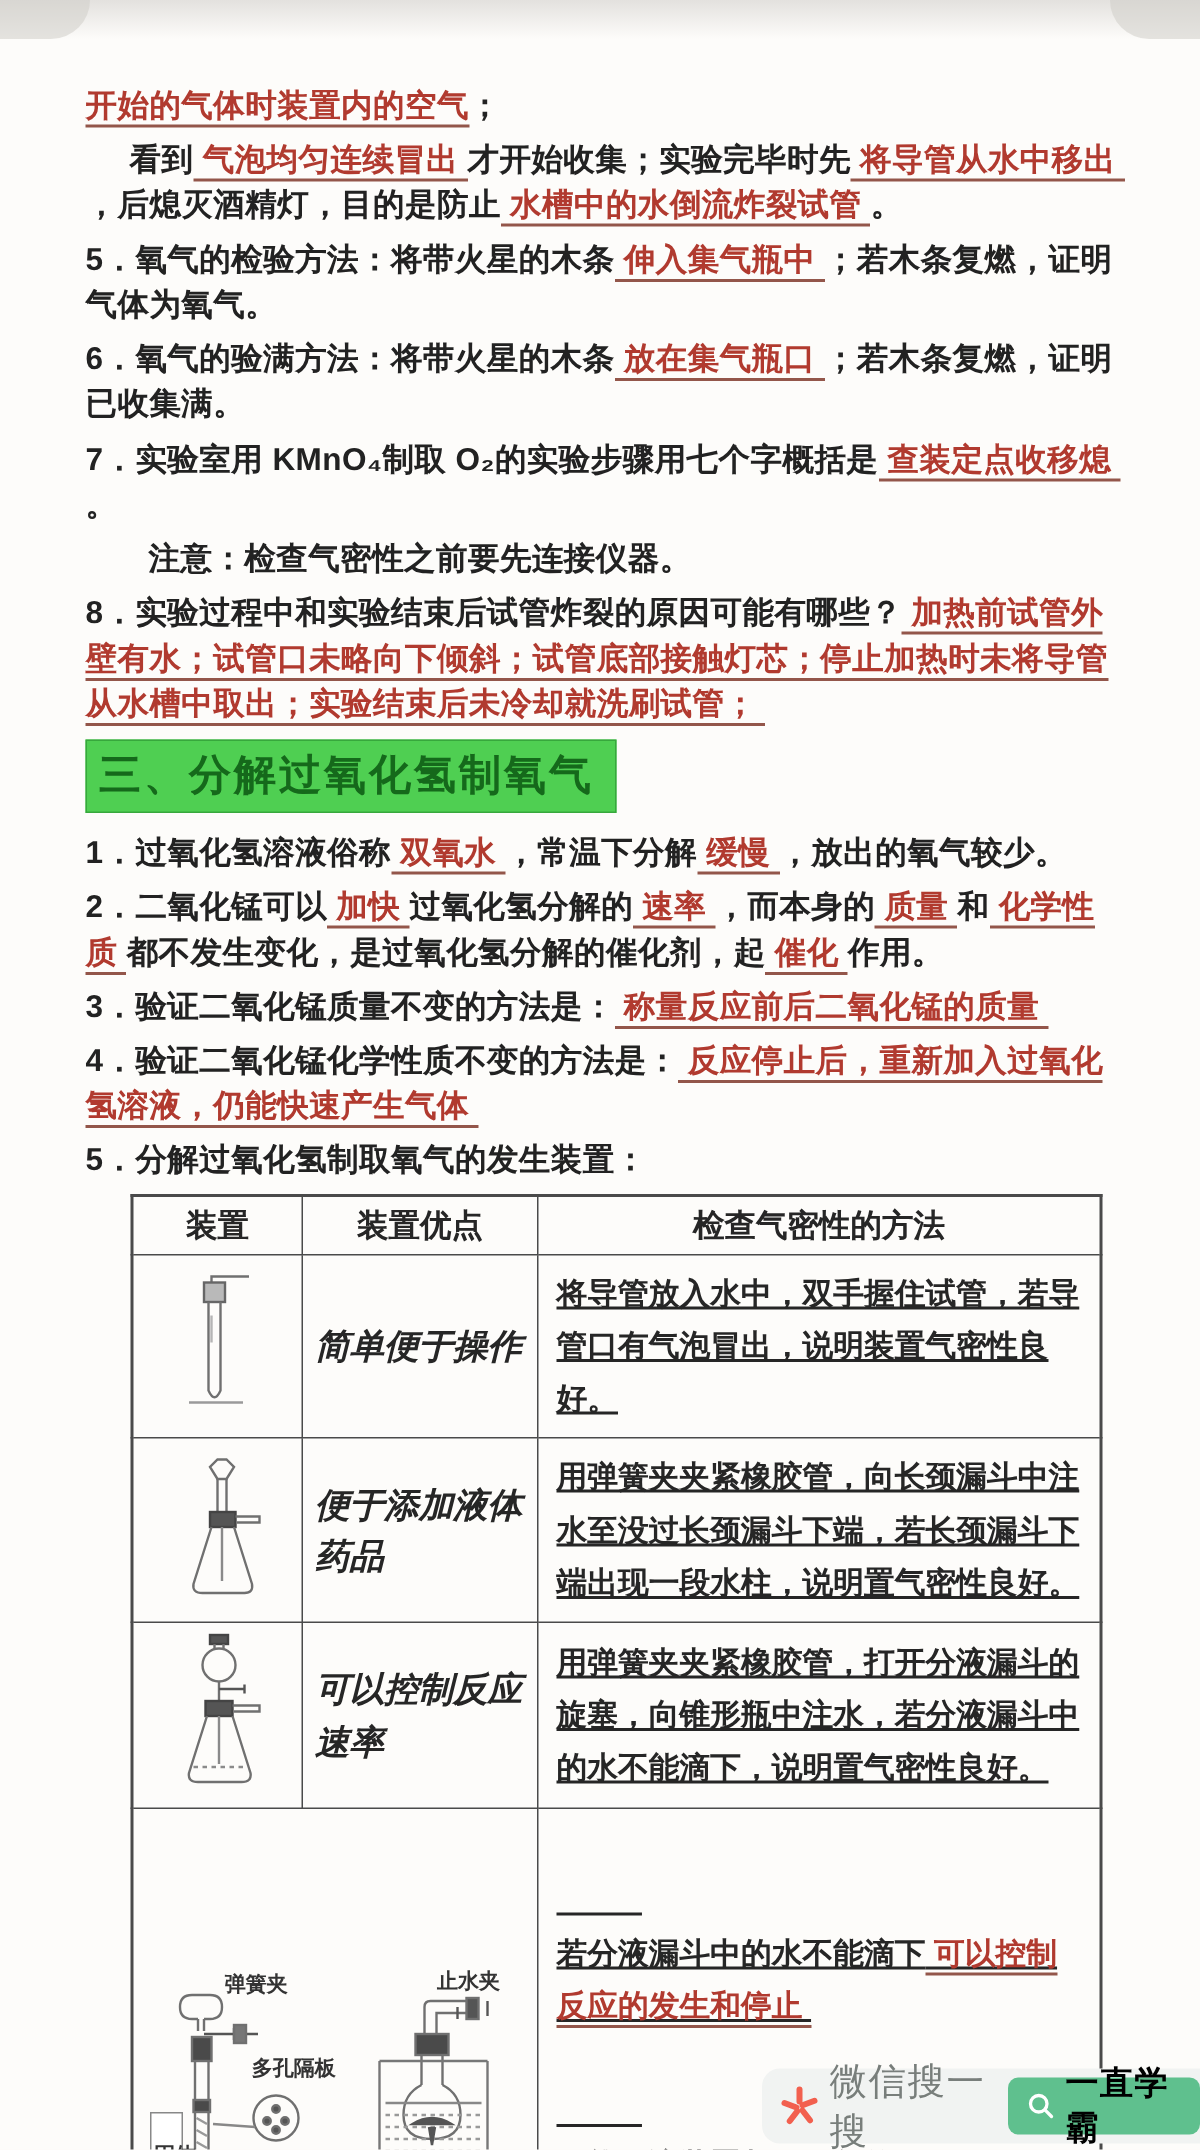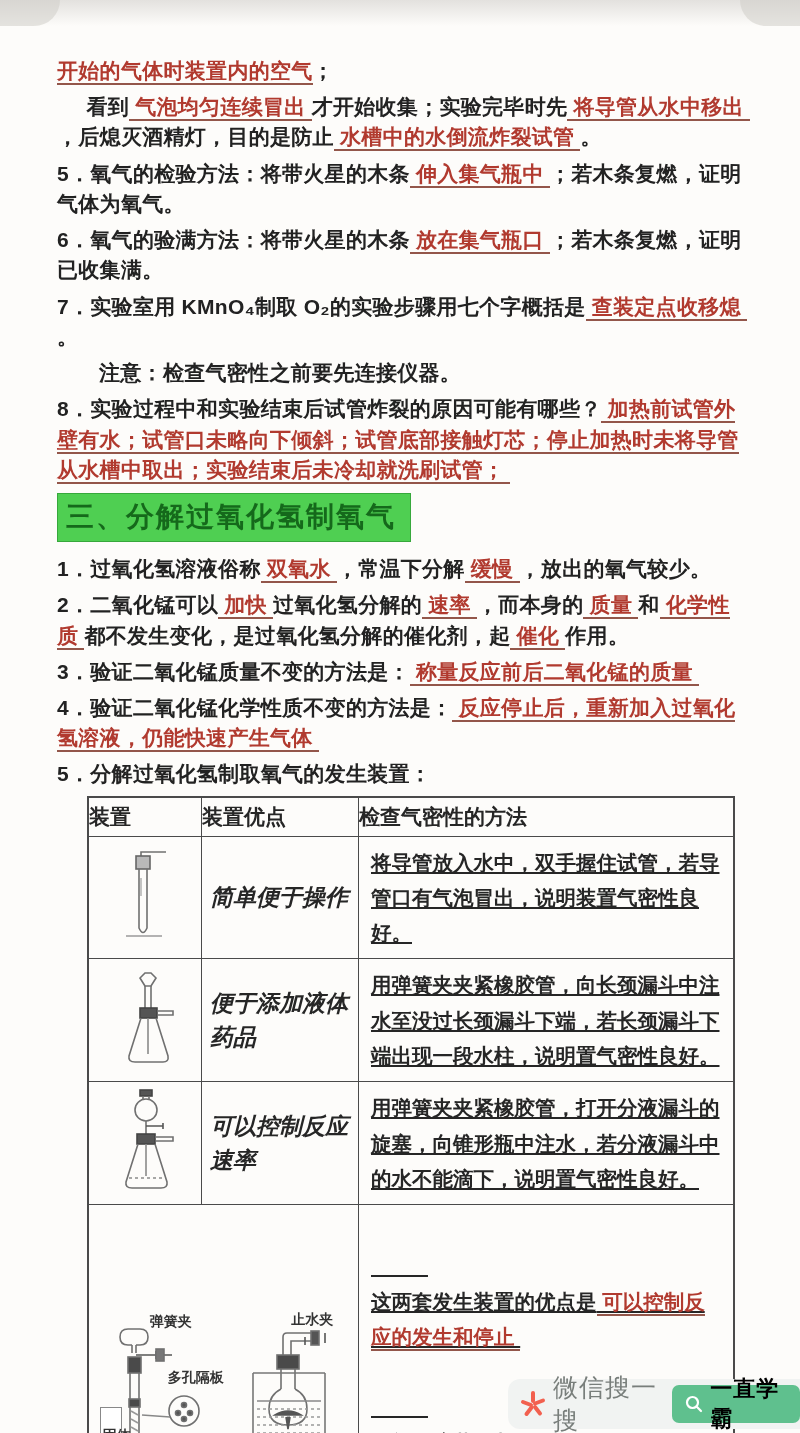--- a/index.html
+++ b/index.html
@@ -32,21 +32,21 @@
     padding:4px 14px 5px 8px;border:1px solid #37a83c;
   }
   table.app-table{
     border-collapse:collapse;width:648px;margin:6px 0 0 30px;
     border:2px solid #4a4a4a;
   }
   table.app-table td{
     border:1.6px solid #4a4a4a;vertical-align:middle;
     font-weight:600;color:#262626;
   }
-  td.hdr{font-size:21px;padding:5px 0;}
+  td.hdr{text-align:center;font-size:21px;padding:5px 0;}
   td.device-cell{width:108px;text-align:center;padding:4px 2px;}
   td.adv-cell{width:140px;font-size:23px;padding:6px 8px;line-height:1.5;font-style:italic;}
   td.method-cell{font-size:20.5px;padding:8px 12px;line-height:1.72;white-space:pre-wrap;text-decoration:underline;}
   td.merged-cell{position:relative;height:166px;}
   .rich{white-space:pre-wrap;}
   .diagram{display:inline-block;position:relative;}
   .dual{display:flex;justify-content:space-around;align-items:flex-end;padding:4px 2px 8px;}
   .dlabel{position:absolute;font-size:14px;font-weight:600;color:#333;white-space:nowrap;}
   .vlabel{width:1.15em;display:inline-block;line-height:1.15;word-break:break-all;
     border:1px solid #888;padding:19px 2px;background:#fff;}
@@ -193,21 +193,21 @@
                 <path d="M26 90 H90" stroke="#888"></path>
                 <path d="M26 98 H90 M26 106 H90 M26 114 H90 M26 122 H90" stroke-dasharray="3 3" stroke="#999"></path>
                 <path d="M44 104 Q57 96 70 104 Z" fill="#555" stroke="#555"></path>
                 <path d="M55 106 L57 118 L59 106" fill="#555" stroke="#555"></path>
               </svg>
               <span class="dlabel" style="left:60px;top:0px;">止水夹</span>
             </span>
           </div>
         </td>
         <td class="method-cell">
-          <div class="rich"><span>这两套发生装置的优点是</span><span class="red ul"> 可以控制反应的发生和停止 </span></div>
+          <div class="rich"><span>若分液漏斗中的水不能滴下</span><span class="red ul"> 可以控制反应的发生和停止 </span></div>
           <div class="rich"><span>不能用该装置制取氧气的原因是：</span><span class="red ul"> 二氧化锰为粉末状，不能固液分离 </span></div>
         </td>
       </tr>
     </tbody>
       </table>
   </div>
 
   <div class="footer-pageno">第2页/共6页</div>
 
   <div class="watermark">

